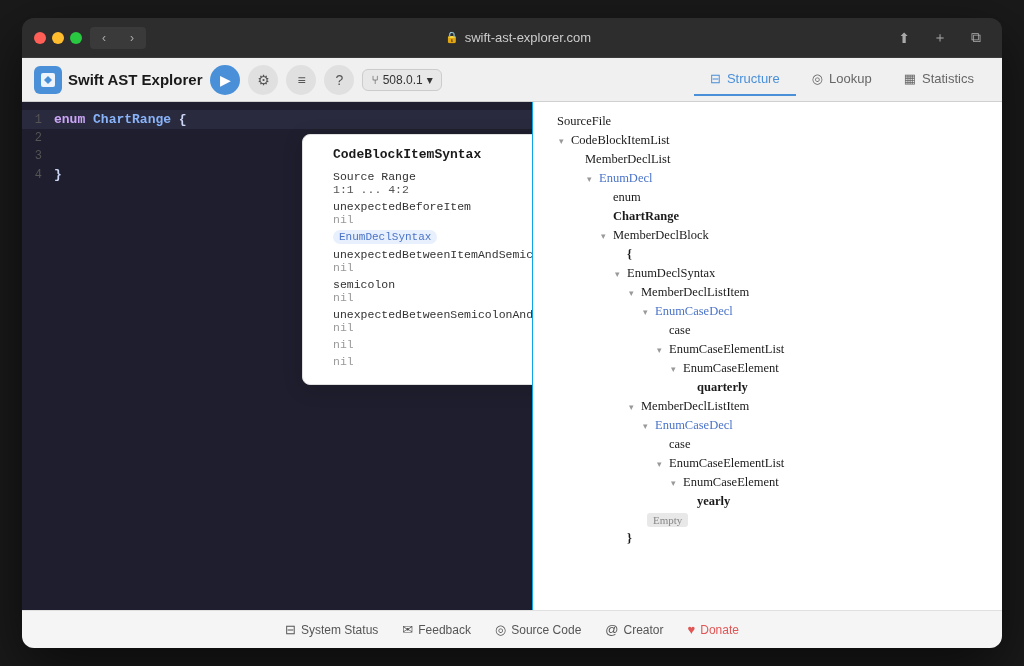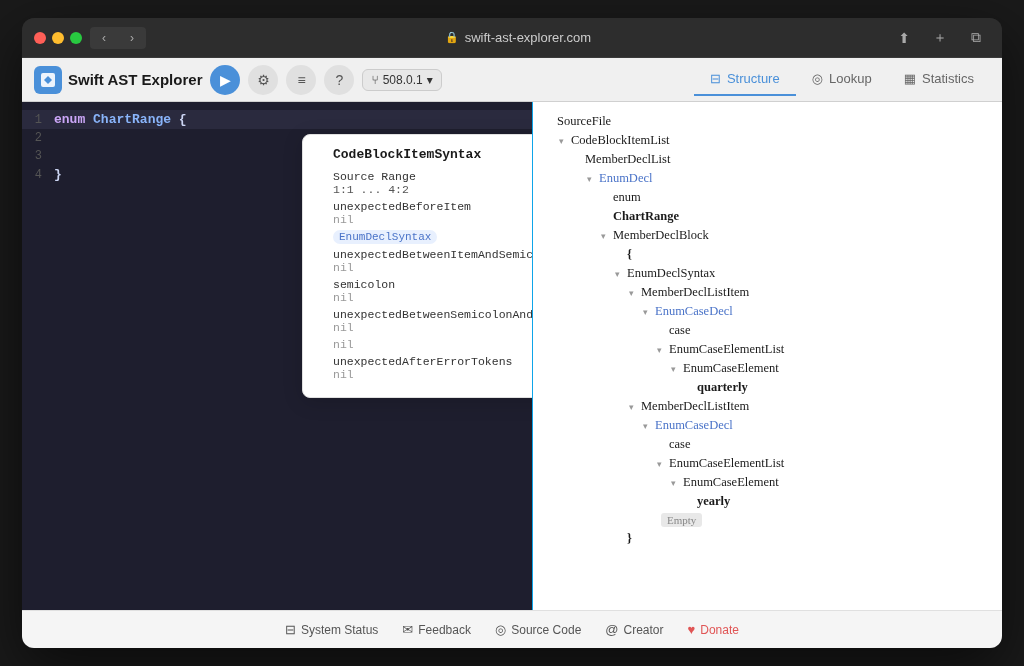--- a/index.html
+++ b/index.html
@@ -313,21 +313,21 @@
       font-weight: 700;
       color: #1a1a1a;
     }
     .ast-empty-badge {
       display: inline-block;
       background: #e8e8e8;
       color: #888;
       border-radius: 3px;
       padding: 1px 6px;
       font-size: 11px;
-      margin-left: 18px;
+      margin-left: 4px;
     }
 
     
     .footer {
       background: #f5f5f5;
       border-top: 1px solid #e0e0e0;
       height: 38px;
       display: flex;
       align-items: center;
       justify-content: center;
@@ -454,21 +454,20 @@
           <div class="tooltip-value tooltip-nil">nil</div>
         </div>
         <div class="tooltip-row">
           <div class="tooltip-label">unexpectedBetweenSemicolonAndErrorTokens</div>
           <div class="tooltip-value tooltip-nil">nil</div>
         </div>
         <div class="tooltip-row">
           <div class="tooltip-value tooltip-nil">nil</div>
         </div>
         <div class="tooltip-row">
-          <div class="tooltip-label">unexpectedAfterErrorTokens</div>
           <div class="tooltip-value tooltip-nil">nil</div>
         </div>
       </div>
     </div>
 
     <div class="ast-panel" id="ast-panel">
     <div class="ast-node">
           <span class="ast-indent" style="width: 12px;"></span>
           <span style="width: 12px; display: inline-block;"></span>
           <span class="ast-name">SourceFile</span>

